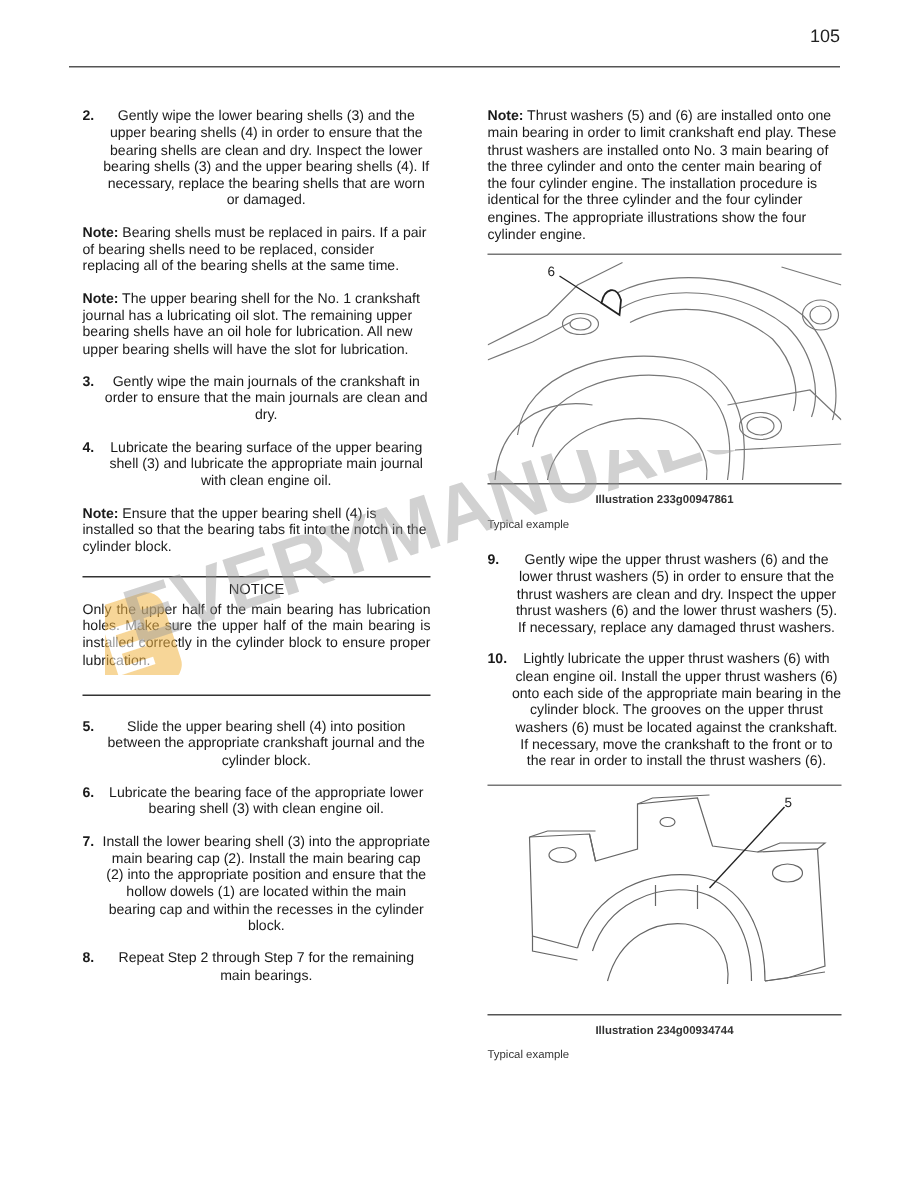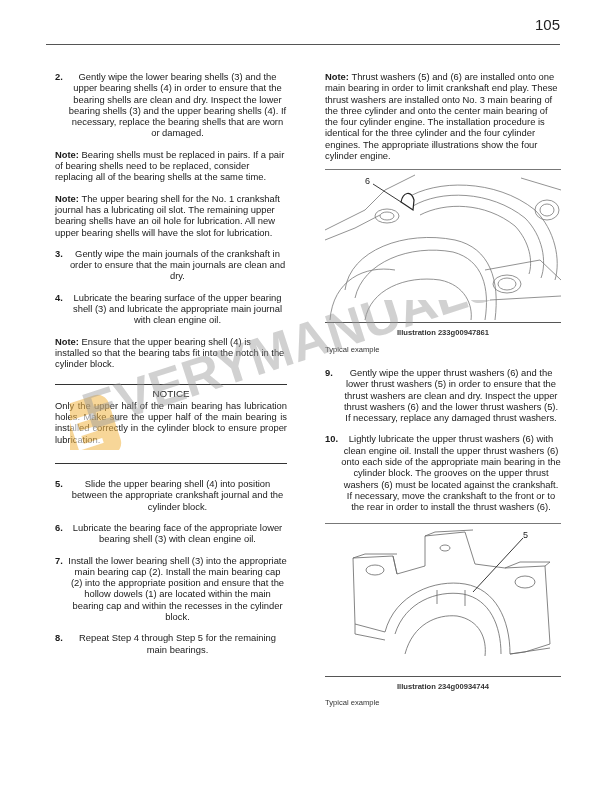--- a/index.html
+++ b/index.html
@@ -1,19 +1,19 @@
 <!DOCTYPE html>
 <html><head>
 <meta charset="utf-8">
 <style>
   html, body { margin: 0; padding: 0; background: #ffffff; }
   body { width: 612px; height: 792px; position: relative; overflow: hidden;
          font-family: "Liberation Sans", sans-serif; color: #1a1a1a; }
   .page-header { position: absolute; left: 48px; right: 52px; top: 18px; text-align: right;
-                 font-size: 15px; line-height: 13px; color: #222; }
+                 font-size: 12px; line-height: 13px; color: #222; }
   .header-rule { position: absolute; left: 46px; right: 52px; top: 44px; border-top: 1px solid #555; }
   .col { position: absolute; top: 71px; font-size: 9.4px; line-height: 11.3px; }
   .col-left { left: 55px; width: 232px; }
   .col-right { left: 325px; width: 236px; }
   .para { margin: 0 0 10px 0; }
   .step { display: flex; margin: 0 0 10px 0; }
   .step-num { flex: 0 0 13px; font-weight: bold; }
   .step-num.wide { flex: 0 0 16px; }
   .step-text { flex: 1; text-align: center; }
   .note-label { font-weight: bold; }
@@ -63,21 +63,21 @@
   <div class="step">
     <span class="step-num">6.</span>
     <span class="step-text">Lubricate the bearing face of the appropriate lower bearing shell (3) with clean engine oil.</span>
   </div>
   <div class="step">
     <span class="step-num">7.</span>
     <span class="step-text">Install the lower bearing shell (3) into the appropriate main bearing cap (2). Install the main bearing cap (2) into the appropriate position and ensure that the hollow dowels (1) are located within the main bearing cap and within the recesses in the cylinder block.</span>
   </div>
   <div class="step">
     <span class="step-num">8.</span>
-    <span class="step-text">Repeat Step 4 through Step 5 for the remaining main bearings.</span>
+    <span class="step-text">Repeat Step 2 through Step 7 for the remaining main bearings.</span>
   </div>
 </div>
 
 <div class="col col-right">
   <p class="para" style="margin-bottom:8px;"><span class="note-label">Note:</span><span> Thrust washers (5) and (6) are installed onto one main bearing in order to limit crankshaft end play. These thrust washers are installed onto No. 3 main bearing of the three cylinder and onto the center main bearing of the four cylinder engine. The installation procedure is identical for the three cylinder and the four cylinder engines. The appropriate illustrations show the four cylinder engine.</span></p>
 
   <div class="figure">
     <div class="figure-art">
       <svg width="236" height="152" viewBox="0 0 236 152">
         <g fill="none" stroke="#777" stroke-width="0.8">

